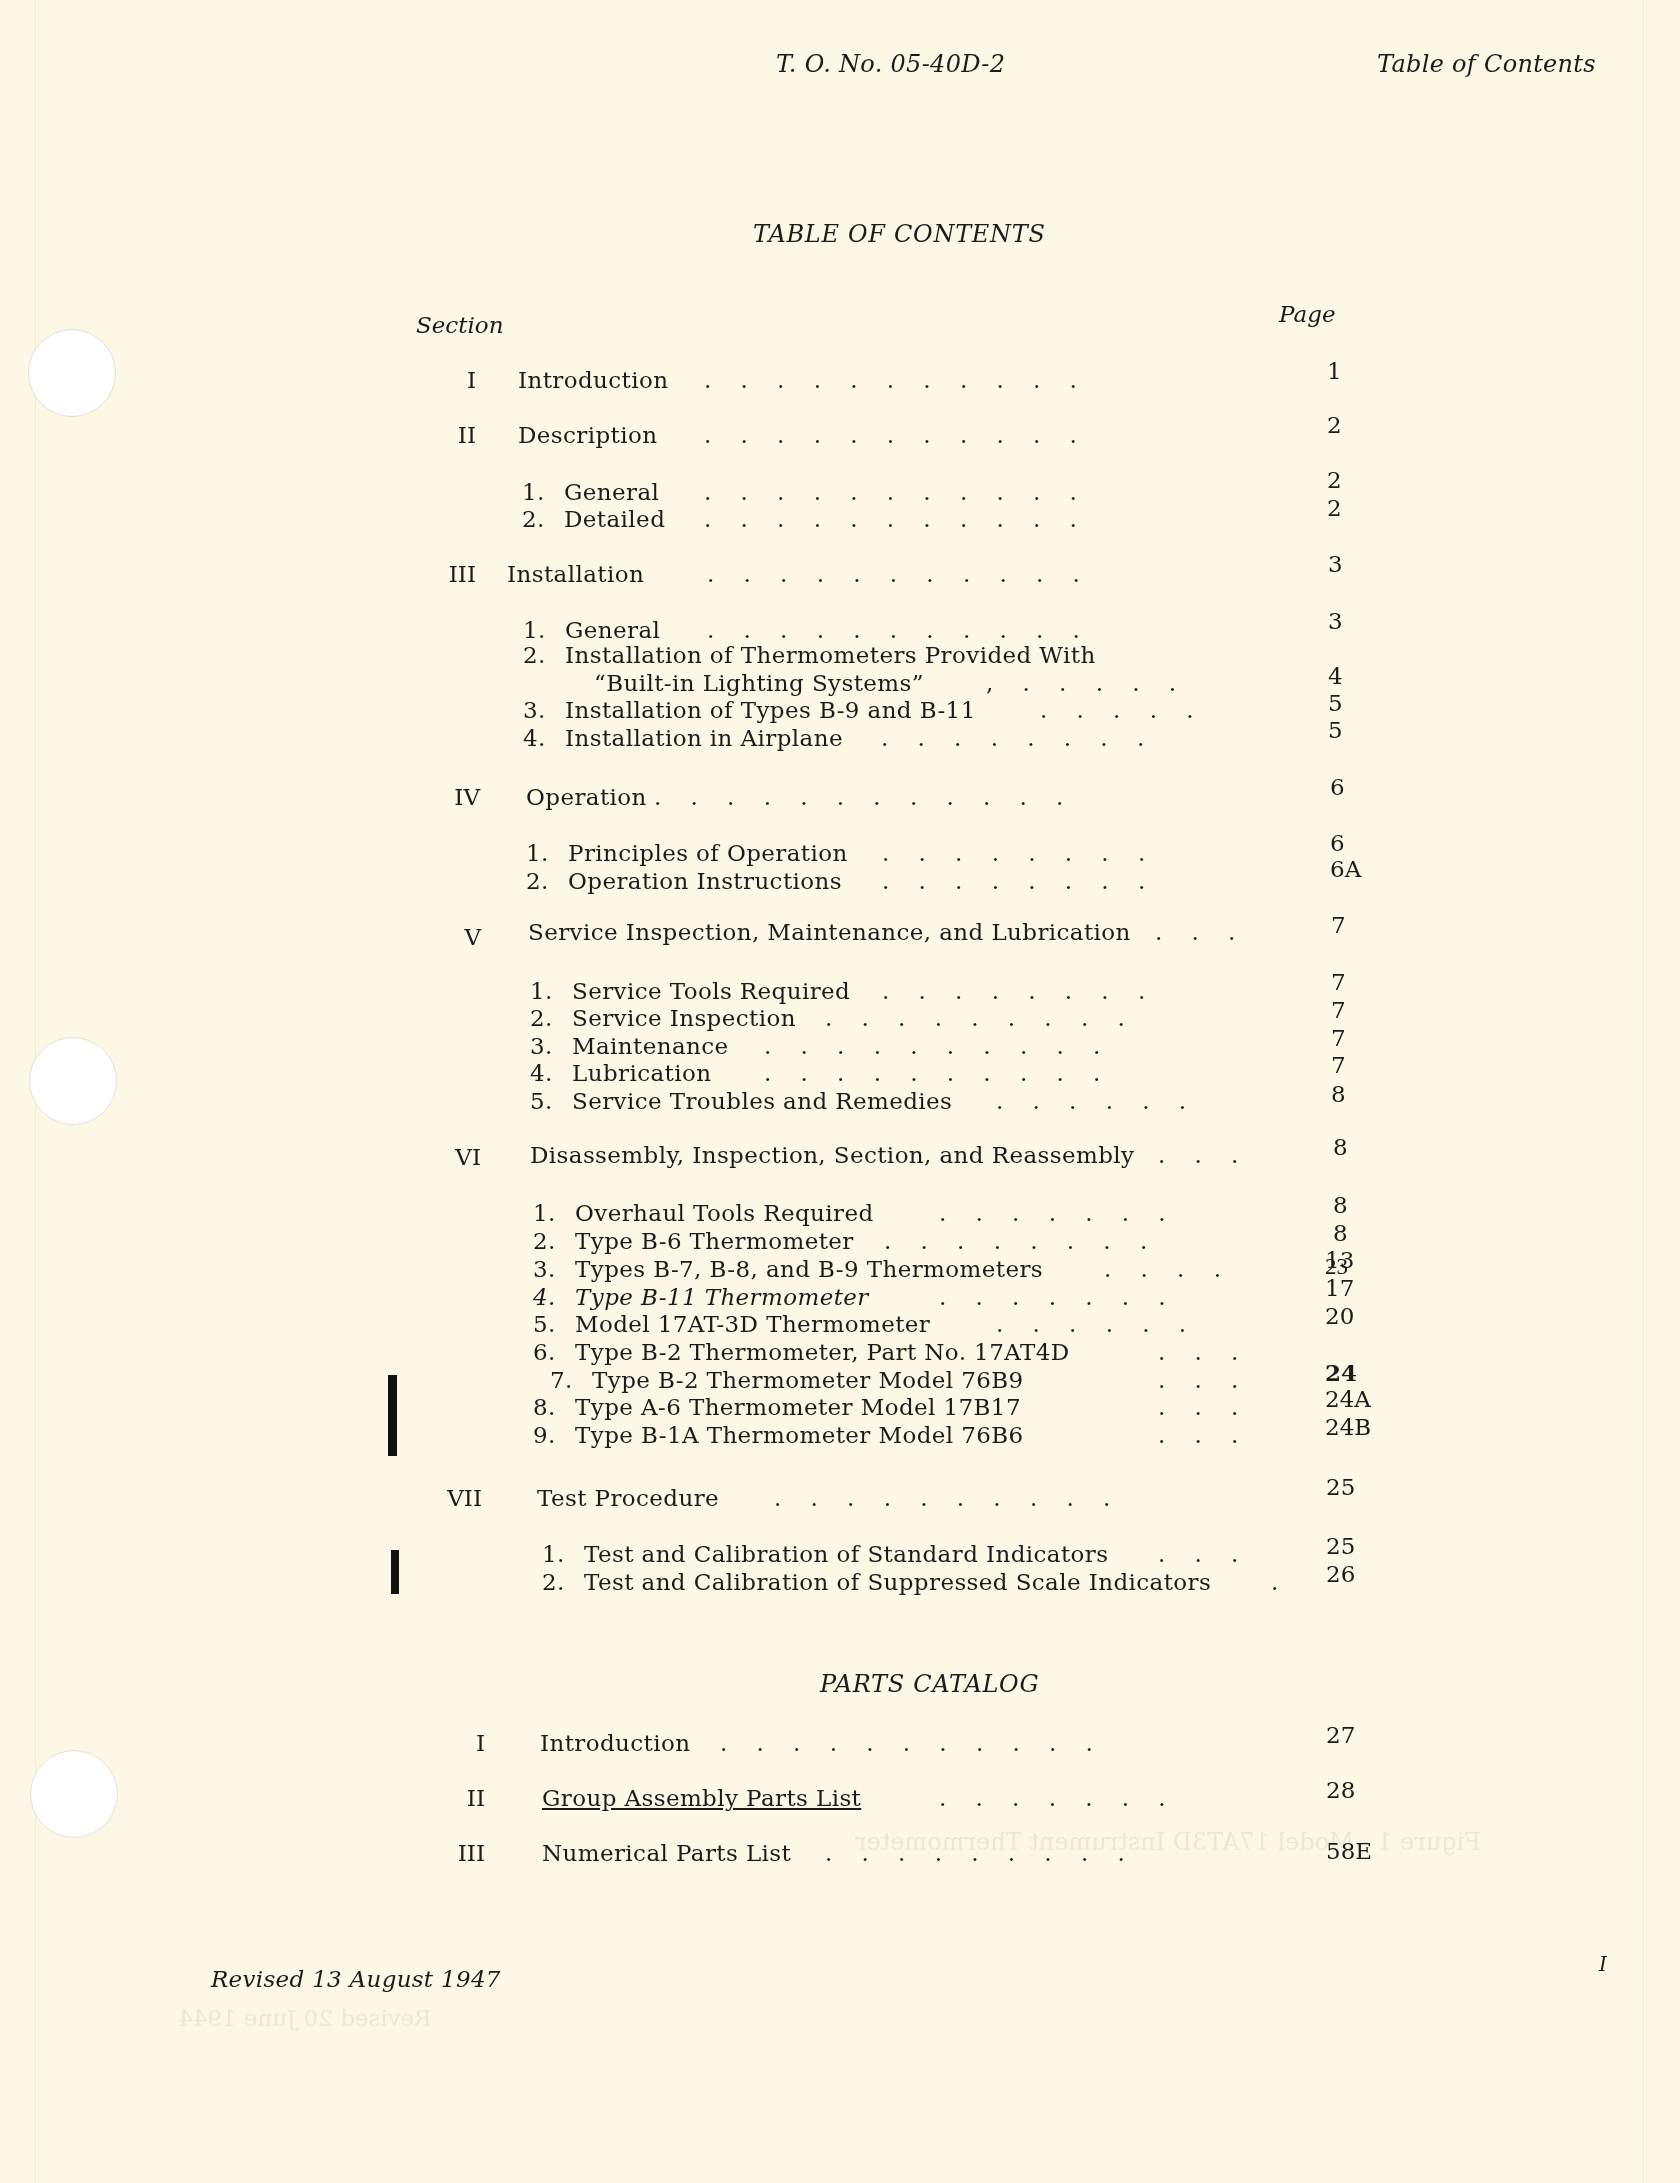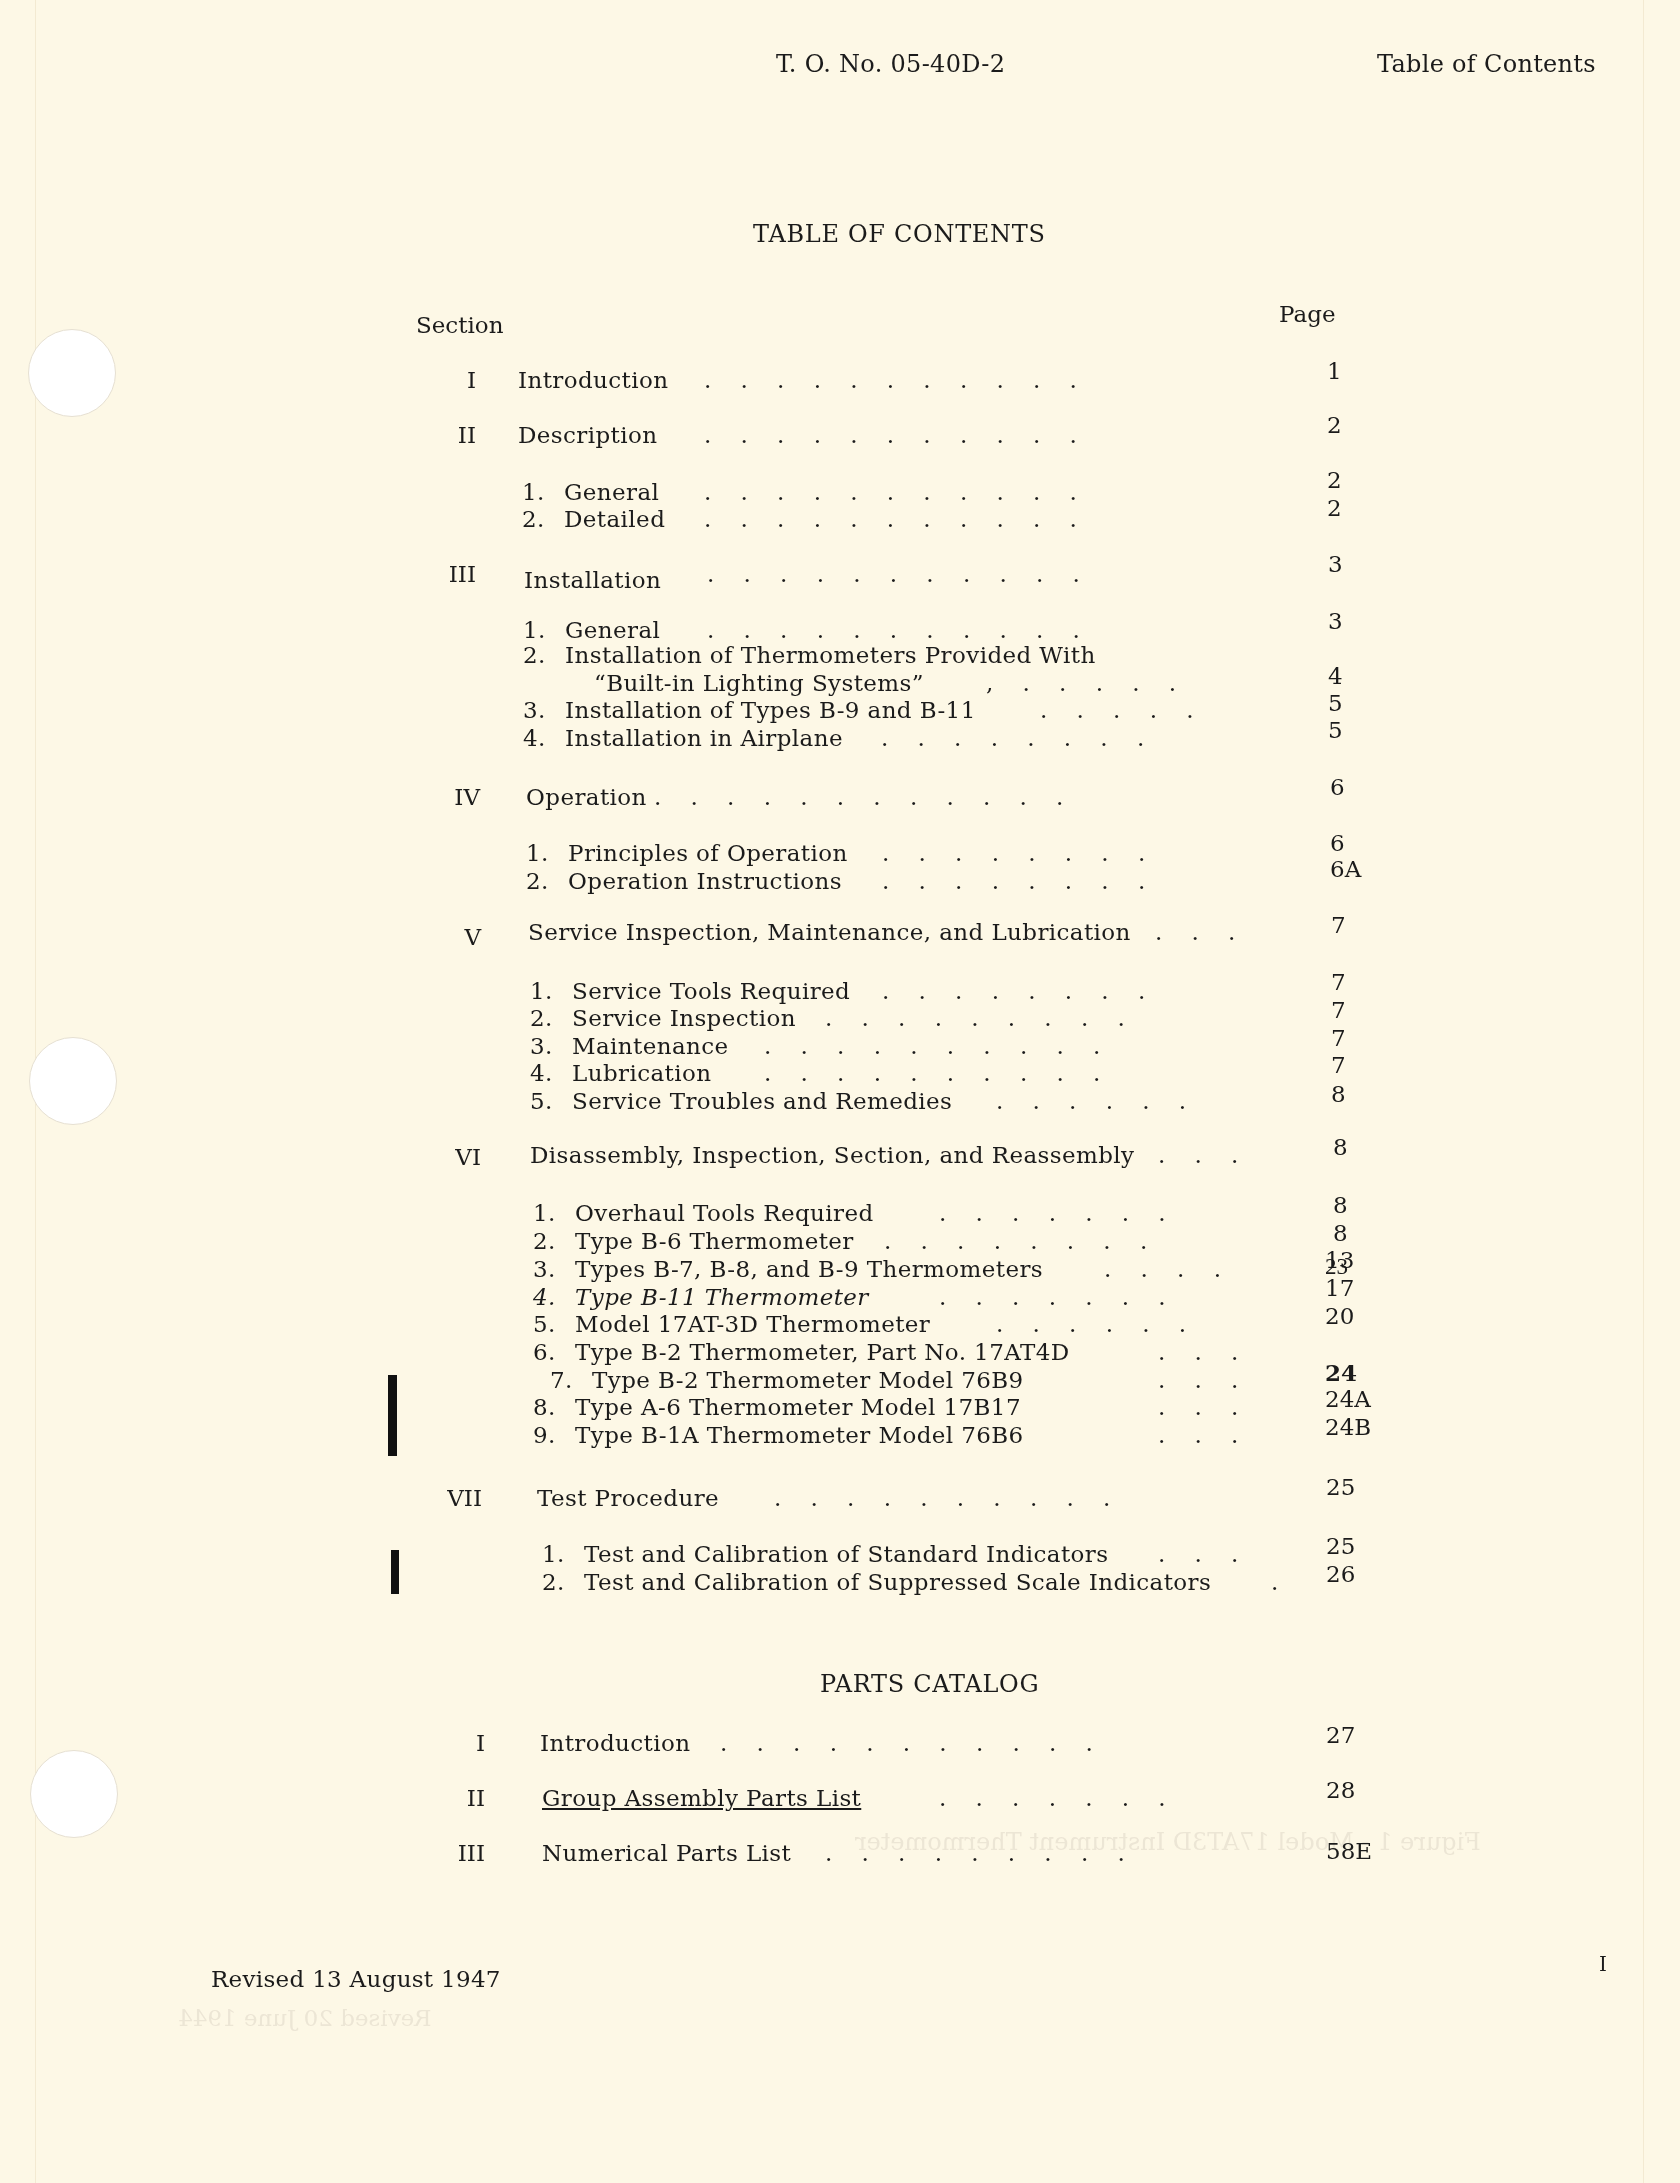--- a/index.html
+++ b/index.html
@@ -5,21 +5,21 @@
   html, body { margin: 0; padding: 0; }
   body {
     width: 1680px; height: 2183px; position: relative; overflow: hidden;
     background: #fdf8e6;
     font-family: "DejaVu Serif", "Liberation Serif", serif;
     color: #1b1b1b;
   }
   .paper-line { position: absolute; top: 0; bottom: 0; width: 1.3px; background: rgba(200,170,120,0.18); }
   .hole { position: absolute; width: 86px; height: 86px; border-radius: 50%; background: #ffffff; border: 0.7px solid #e6e0d2; }
   .change-bar { position: absolute; background: #111; }
-  .abs { position: absolute; white-space: nowrap; }
+  .abs { position: absolute; white-space: nowrap; font-style: italic; }
   .hdr { font-size: 24px; letter-spacing: 0.3px; }
   .title { font-size: 24px; letter-spacing: 0.7px; }
   .colhead { font-size: 23px; }
   .roman { position: absolute; font-size: 23px; text-align: right; width: 81px; }
   .label { position: absolute; font-size: 23px; letter-spacing: 0.4px; }
   .num { display: inline-block; width: 42px; }
   .dots { position: absolute; font-size: 23px; letter-spacing: 0; }
   .page { position: absolute; font-size: 23px; width: 74px; text-align: left; }
   .footer { font-size: 23px; letter-spacing: 0.3px; }
   .pgnum { font-size: 20px; }
@@ -68,21 +68,21 @@
   <div class="page" style="left:1327px; top:467px;">2</div>
 </div>
 <div>
   <div class="label" style="left:522px; top:506px;"><span class="num">2.</span><span>Detailed</span></div>
   <div class="dots" style="left:704px; top:506px;">.&nbsp;&nbsp;&nbsp;&nbsp;.&nbsp;&nbsp;&nbsp;&nbsp;.&nbsp;&nbsp;&nbsp;&nbsp;.&nbsp;&nbsp;&nbsp;&nbsp;.&nbsp;&nbsp;&nbsp;&nbsp;.&nbsp;&nbsp;&nbsp;&nbsp;.&nbsp;&nbsp;&nbsp;&nbsp;.&nbsp;&nbsp;&nbsp;&nbsp;.&nbsp;&nbsp;&nbsp;&nbsp;.&nbsp;&nbsp;&nbsp;&nbsp;.</div>
   <div class="page" style="left:1327px; top:495px;">2</div>
 </div>
 
 <div>
   <div class="roman" style="left:395px; top:561px;">III</div>
-  <div class="label" style="left:524px; top:561px;margin-top:6px;">Installation</div>
+  <div class="label" style="left:507px; top:561px;">Installation</div>
   <div class="dots" style="left:707px; top:561px;">.&nbsp;&nbsp;&nbsp;&nbsp;.&nbsp;&nbsp;&nbsp;&nbsp;.&nbsp;&nbsp;&nbsp;&nbsp;.&nbsp;&nbsp;&nbsp;&nbsp;.&nbsp;&nbsp;&nbsp;&nbsp;.&nbsp;&nbsp;&nbsp;&nbsp;.&nbsp;&nbsp;&nbsp;&nbsp;.&nbsp;&nbsp;&nbsp;&nbsp;.&nbsp;&nbsp;&nbsp;&nbsp;.&nbsp;&nbsp;&nbsp;&nbsp;.</div>
   <div class="page" style="left:1328px; top:551px;">3</div>
 </div>
 <div>
   <div class="label" style="left:523px; top:617px;"><span class="num">1.</span><span>General</span></div>
   <div class="dots" style="left:707px; top:617px;">.&nbsp;&nbsp;&nbsp;&nbsp;.&nbsp;&nbsp;&nbsp;&nbsp;.&nbsp;&nbsp;&nbsp;&nbsp;.&nbsp;&nbsp;&nbsp;&nbsp;.&nbsp;&nbsp;&nbsp;&nbsp;.&nbsp;&nbsp;&nbsp;&nbsp;.&nbsp;&nbsp;&nbsp;&nbsp;.&nbsp;&nbsp;&nbsp;&nbsp;.&nbsp;&nbsp;&nbsp;&nbsp;.&nbsp;&nbsp;&nbsp;&nbsp;.</div>
   <div class="page" style="left:1328px; top:608px;">3</div>
 </div>
 <div>
   <div class="label" style="left:523px; top:642px;"><span class="num">2.</span><span>Installation of Thermometers Provided With</span></div>

